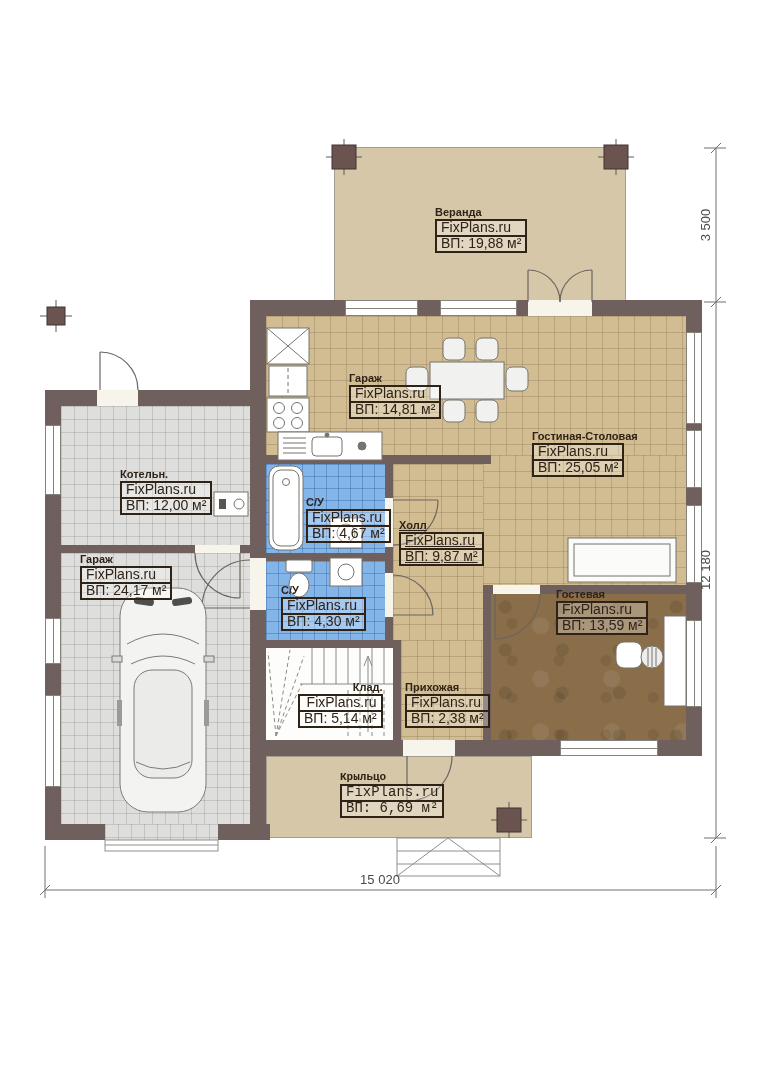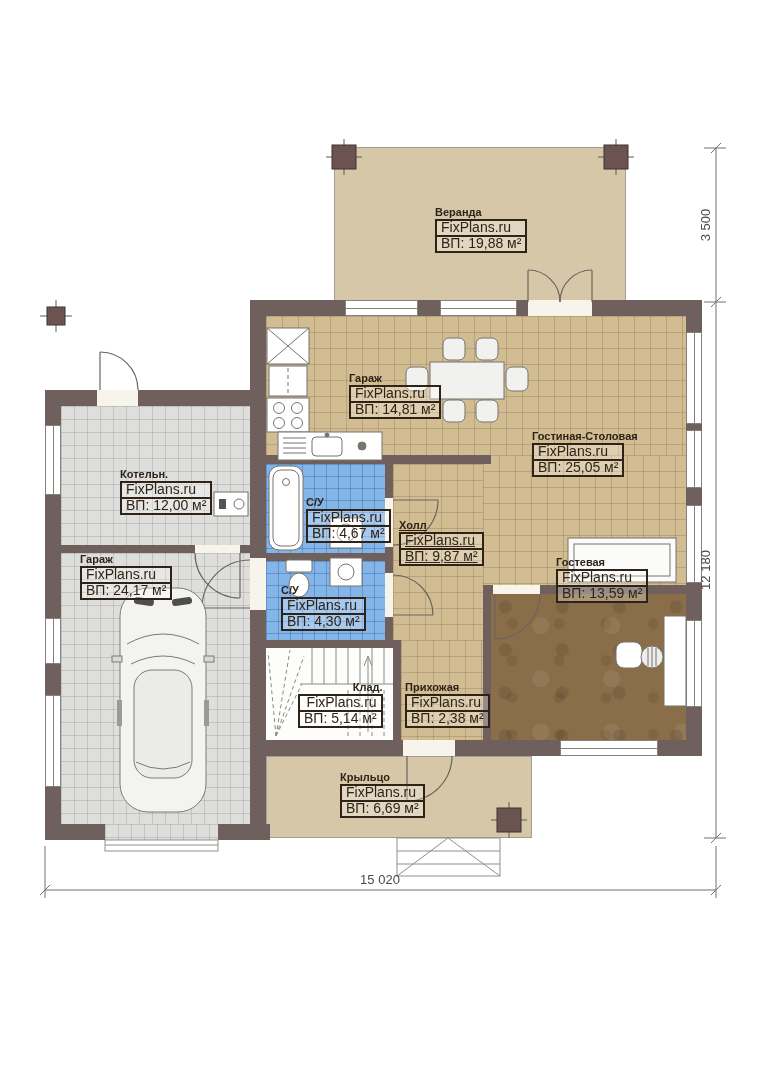--- a/index.html
+++ b/index.html
@@ -354,21 +354,21 @@
   </div>
 
   <div class="rlabel" style="left:281px;top:584px;">
     <div class="rname">С/У</div>
     <div class="rbox">
       <div class="rwm">FixPlans.ru</div>
       <div class="rarea">ВП: 4,30 м²</div>
     </div>
   </div>
 
-  <div class="rlabel" style="left:556px;top:556px;">
+  <div class="rlabel" style="left:556px;top:588px;">
     <div class="rname">Гостевая</div>
     <div class="rbox">
       <div class="rwm">FixPlans.ru</div>
       <div class="rarea">ВП: 13,59 м²</div>
     </div>
   </div>
 
   <div class="rlabel" style="left:298px;top:681px;text-align:right;">
     <div class="rname">Клад.</div>
     <div class="rbox">
@@ -378,21 +378,21 @@
   </div>
 
   <div class="rlabel" style="left:405px;top:681px;">
     <div class="rname">Прихожая</div>
     <div class="rbox">
       <div class="rwm">FixPlans.ru</div>
       <div class="rarea">ВП: 2,38 м²</div>
     </div>
   </div>
 
-  <div class="rlabel" style="left:340px;top:771px;">
+  <div class="rlabel" style="left:340px;top:771px;font-family:Liberation Mono, monospace;">
     <div class="rname">Крыльцо</div>
     <div class="rbox">
       <div class="rwm">FixPlans.ru</div>
       <div class="rarea">ВП: 6,69 м²</div>
     </div>
   </div>
 
 </div>
 
 </body></html>

